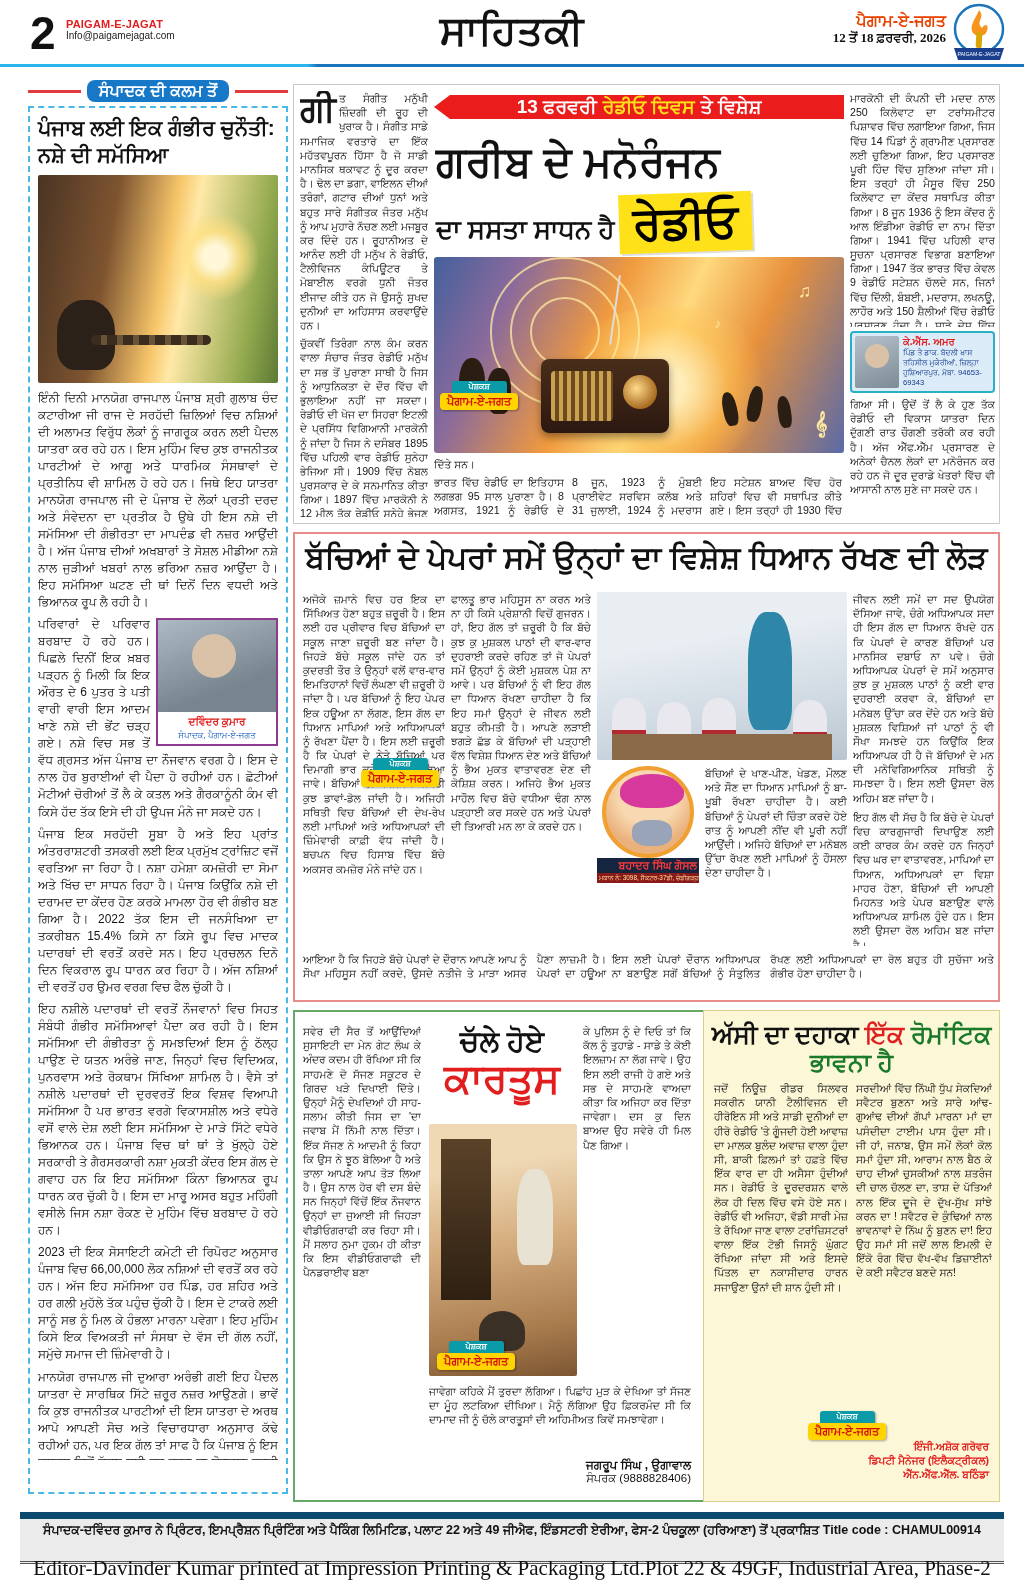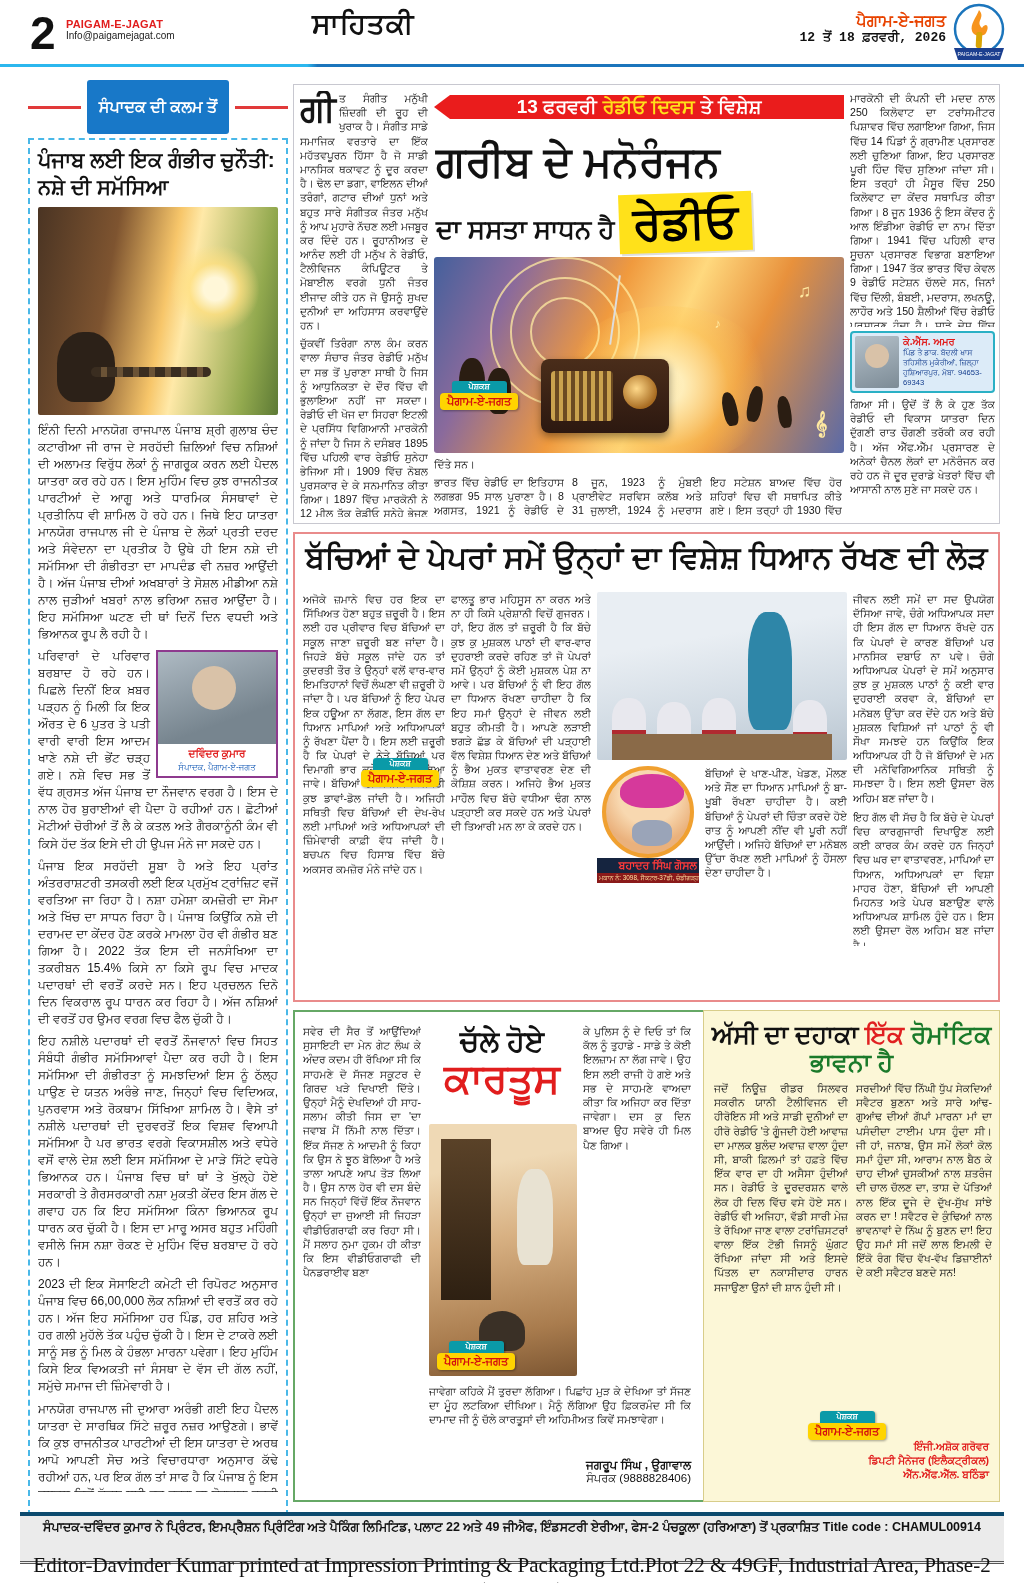--- a/index.html
+++ b/index.html
@@ -6,28 +6,28 @@
   html,body{background:#fff}
   body{font-family:"Liberation Sans","DejaVu Sans",sans-serif;color:#111}
   #page{position:relative;width:1024px;height:1583px;background:#fff;overflow:hidden;margin:0 auto}
   .abs{position:absolute}
   .txt{font-size:10.6px;line-height:1.34;text-align:justify;color:#151515;overflow:hidden}
   .txt p{margin-bottom:5px}
   
   .pagenum{font-size:46px;font-weight:bold;line-height:1}
   .brand{color:#e11d1d;font-weight:bold;font-size:11px;letter-spacing:.2px}
   .email{font-size:10px;color:#222}
-  .section-title{font-size:28px;font-weight:bold;text-align:left;letter-spacing:1px}
+  .section-title{font-size:40px;font-weight:bold;text-align:center;letter-spacing:1px}
   .mast{color:#e84300;font-weight:bold;font-size:16px;text-align:right}
-  .date{font-family:Liberation Mono, monospace;font-weight:bold;font-size:13px;text-align:left}
+  .date{font-family:Liberation Serif, serif;font-weight:bold;font-size:13px;text-align:left}
   .rule{height:3px;background:linear-gradient(90deg,#2bb7ee 0 30%,#1b75bc 31% 100%)}
   
   .ed-kicker-row{display:flex;align-items:center;gap:6px}
   .ed-kicker-line{flex:1;height:3px;background:#e13a3a}
-  .ed-kicker{background:#1878c8;color:#fff;font-weight:bold;font-size:16px;padding:18px 12px;border-radius:3px;white-space:nowrap}
+  .ed-kicker{background:#1878c8;color:#fff;font-weight:bold;font-size:16px;padding:2px 12px;border-radius:8px;white-space:nowrap}
   .ed-box{border:2px dashed #49b8e8;padding:7px 8px;height:1388px;overflow:hidden;margin-top:4px}
   .ed-head{font-size:21px;font-weight:bold;line-height:1.28;margin-bottom:6px}
   .ed-img{height:208px;border-radius:2px;margin-bottom:7px;position:relative;overflow:hidden;
     background:linear-gradient(100deg,#4a3423 0%,#7e5430 30%,#f7c66a 52%,#ffe9a8 60%,#92a94e 86%,#5d7a35 100%)}
   .ed-img .sun{position:absolute;left:55%;top:18%;width:90px;height:90px;border-radius:50%;
     background:radial-gradient(circle,#fff7d8 0 18%,rgba(255,224,130,.8) 40%,rgba(255,224,130,0) 70%)}
   .ed-img .man{position:absolute;left:8%;bottom:6%;width:58px;height:70px;border-radius:45% 45% 30% 30%;background:#2c2118}
   .ed-img .chain{position:absolute;left:22%;bottom:18%;width:120px;height:10px;border-radius:5px;background:repeating-linear-gradient(90deg,#3a2d20 0 10px,#6b5336 10px 16px)}
   .ed-card{float:right;width:122px;border:2px solid #8e3a8e;margin:2px 0 3px 6px;background:#fff}
   .ed-card .ph{height:92px;background:linear-gradient(160deg,#aebac3,#77858f 70%);position:relative}
@@ -84,21 +84,21 @@
   .cart-img .door{position:absolute;left:8%;top:6%;width:34%;height:64%;background:linear-gradient(#5a4228,#2e2012)}
   .cart-img .man1{position:absolute;right:16%;top:18%;width:36px;height:96px;border-radius:40% 40% 20% 20%;background:#e8e2d2}
   .cart-img .man2{position:absolute;left:34%;bottom:10%;width:46px;height:40px;border-radius:50% 50% 30% 30%;background:#3a3026}
   .e80-box{background:#fcf7d7;border:1px solid #d8cd8a}
   .e80-head{text-align:center;font-weight:bold;font-size:25px;line-height:1.1}
   .e80-head .r{color:#e02020}.e80-head .g{color:#1a7a2a}
   .e80-author{color:#e11d1d;font-weight:bold;font-size:10.5px;text-align:right;line-height:1.35}
   .story-by{font-weight:bold;font-size:12px;text-align:right}
   .story-ct{font-size:11.5px;text-align:right}
   
-  .footer{background:#ebebeb;border-top:4px solid #0c4a6e;border-bottom:3px double #555;text-align:center;padding-top:4px}
+  .footer{background:#ebebeb;border-top:7px solid #0c4a6e;border-bottom:3px double #555;text-align:center;padding-top:4px}
   .f1{font-size:12.5px;font-weight:bold}
   .f2{font-family:Liberation Serif, serif;font-size:21px;margin-top:18px}
 </style>
 </head>
 <body>
 
 <div id="page">
 
   <div class="abs" style="left:30px;top:10px"><span class="pagenum">2</span></div>
   <div class="abs" style="left:66px;top:18px">
@@ -225,20 +225,21 @@
       <div class="txt" style="font-size:10.6px">ਬੱਚਿਆਂ ਦੇ ਖਾਣ-ਪੀਣ, ਖੇਡਣ, ਮੌਲਣ ਅਤੇ ਸੌਣ ਦਾ ਧਿਆਨ ਮਾਪਿਆਂ ਨੂੰ ਬਾ-ਖੂਬੀ ਰੱਖਣਾ ਚਾਹੀਦਾ ਹੈ। ਕਈ ਬੱਚਿਆਂ ਨੂੰ ਪੇਪਰਾਂ ਦੀ ਚਿੰਤਾ ਕਰਦੇ ਹੋਏ ਰਾਤ ਨੂੰ ਆਪਣੀ ਨੀਂਦ ਵੀ ਪੂਰੀ ਨਹੀਂ ਆਉਂਦੀ। ਅਜਿਹੇ ਬੱਚਿਆਂ ਦਾ ਮਨੋਬਲ ਉੱਚਾ ਰੱਖਣ ਲਈ ਮਾਪਿਆਂ ਨੂੰ ਹੌਸਲਾ ਦੇਣਾ ਚਾਹੀਦਾ ਹੈ।</div>
     </div>
     <div class="badge" style="left:66px;top:218px">
       <div class="b-top">ਪੇਸ਼ਕਸ਼</div>
       <div class="b-main">ਪੈਗਾਮ-ਏ-ਜਗਤ</div>
     </div>
     <div class="abs" style="left:558px;top:58px;width:141px;height:354px;overflow:hidden">
       <div class="txt">ਜੀਵਨ ਲਈ ਸਮੇਂ ਦਾ ਸਦ ਉਪਯੋਗ ਦੱਸਿਆ ਜਾਵੇ, ਚੰਗੇ ਅਧਿਆਪਕ ਸਦਾ ਹੀ ਇਸ ਗੱਲ ਦਾ ਧਿਆਨ ਰੱਖਦੇ ਹਨ ਕਿ ਪੇਪਰਾਂ ਦੇ ਕਾਰਣ ਬੱਚਿਆਂ ਪਰ ਮਾਨਸਿਕ ਦਬਾਓ ਨਾ ਪਵੇ। ਚੰਗੇ ਅਧਿਆਪਕ ਪੇਪਰਾਂ ਦੇ ਸਮੇਂ ਅਨੁਸਾਰ ਕੁਝ ਕੁ ਮੁਸ਼ਕਲ ਪਾਠਾਂ ਨੂੰ ਕਈ ਵਾਰ ਦੁਹਰਾਈ ਕਰਵਾ ਕੇ, ਬੱਚਿਆਂ ਦਾ ਮਨੋਬਲ ਉੱਚਾ ਕਰ ਦੇਂਦੇ ਹਨ ਅਤੇ ਬੱਚੇ ਮੁਸ਼ਕਲ ਵਿਸ਼ਿਆਂ ਜਾਂ ਪਾਠਾਂ ਨੂੰ ਵੀ ਸੌਖਾ ਸਮਝਦੇ ਹਨ ਕਿਉਂਕਿ ਇਕ ਅਧਿਆਪਕ ਹੀ ਹੈ ਜੋ ਬੱਚਿਆਂ ਦੇ ਮਨ ਦੀ ਮਨੋਵਿਗਿਆਨਿਕ ਸਥਿਤੀ ਨੂੰ ਸਮਝਦਾ ਹੈ। ਇਸ ਲਈ ਉਸਦਾ ਰੋਲ ਅਹਿਮ ਬਣ ਜਾਂਦਾ ਹੈ।</div>
       <div class="txt" style="margin-top:5px">ਇਹ ਗੱਲ ਵੀ ਸੱਚ ਹੈ ਕਿ ਬੱਚੇ ਦੇ ਪੇਪਰਾਂ ਵਿਚ ਕਾਰਗੁਜਾਰੀ ਦਿਖਾਉਣ ਲਈ ਕਈ ਕਾਰਕ ਕੰਮ ਕਰਦੇ ਹਨ ਜਿਨ੍ਹਾਂ ਵਿਚ ਘਰ ਦਾ ਵਾਤਾਵਰਣ, ਮਾਪਿਆਂ ਦਾ ਧਿਆਨ, ਅਧਿਆਪਕਾਂ ਦਾ ਵਿਸ਼ਾ ਮਾਹਰ ਹੋਣਾ, ਬੱਚਿਆਂ ਦੀ ਆਪਣੀ ਮਿਹਨਤ ਅਤੇ ਪੇਪਰ ਬਣਾਉਣ ਵਾਲੇ ਅਧਿਆਪਕ ਸ਼ਾਮਿਲ ਹੁੰਦੇ ਹਨ। ਇਸ ਲਈ ਉਸਦਾ ਰੋਲ ਅਹਿਮ ਬਣ ਜਾਂਦਾ ਹੈ।</div>
     </div>
+    <div class="abs txt" style="left:8px;top:418px;width:691px;height:46px;column-count:3;column-gap:10px">ਆਇਆ ਹੈ ਕਿ ਜਿਹੜੇ ਬੱਚੇ ਪੇਪਰਾਂ ਦੇ ਦੌਰਾਨ ਆਪਣੇ ਆਪ ਨੂੰ ਸੌਖਾ ਮਹਿਸੂਸ ਨਹੀਂ ਕਰਦੇ, ਉਸਦੇ ਨਤੀਜੇ ਤੇ ਮਾੜਾ ਅਸਰ ਪੈਣਾ ਲਾਜ਼ਮੀ ਹੈ। ਇਸ ਲਈ ਪੇਪਰਾਂ ਦੌਰਾਨ ਅਧਿਆਪਕ ਪੇਪਰਾਂ ਦਾ ਹਊਆ ਨਾ ਬਣਾਉਣ ਸਗੋਂ ਬੱਚਿਆਂ ਨੂੰ ਸੰਤੁਲਿਤ ਰੱਖਣ ਲਈ ਅਧਿਆਪਕਾਂ ਦਾ ਰੋਲ ਬਹੁਤ ਹੀ ਸੁਚੱਜਾ ਅਤੇ ਗੰਭੀਰ ਹੋਣਾ ਚਾਹੀਦਾ ਹੈ।</div>
   </div>
 
   <div class="abs cart-box" style="left:293px;top:1010px;width:440px;height:492px">
     <div class="abs txt" style="left:8px;top:12px;width:118px;height:468px">ਸਵੇਰ ਦੀ ਸੈਰ ਤੋਂ ਆਉਂਦਿਆਂ ਸੁਸਾਇਟੀ ਦਾ ਮੇਨ ਗੇਟ ਲੰਘ ਕੇ ਅੰਦਰ ਕਦਮ ਹੀ ਰੱਖਿਆ ਸੀ ਕਿ ਸਾਹਮਣੇ ਦੋ ਸੱਜਣ ਸਕੂਟਰ ਦੇ ਗਿਰਦ ਖੜੇ ਦਿਖਾਈ ਦਿੱਤੇ। ਉਨ੍ਹਾਂ ਮੈਨੂੰ ਦੇਖਦਿਆਂ ਹੀ ਸਾਹ-ਸਲਾਮ ਕੀਤੀ ਜਿਸ ਦਾ 'ਦਾ ਜਵਾਬ ਮੈਂ ਨਿੱਮੀ ਨਾਲ ਦਿੱਤਾ। ਇੱਕ ਸੱਜਣ ਨੇ ਆਦਮੀ ਨੂੰ ਕਿਹਾ ਕਿ ਉਸ ਨੇ ਝੂਠ ਬੋਲਿਆ ਹੈ ਅਤੇ ਤਾਲਾ ਆਪਣੇ ਆਪ ਤੋੜ ਲਿਆ ਹੈ। ਉਸ ਨਾਲ ਹੋਰ ਵੀ ਦਸ ਬੰਦੇ ਸਨ ਜਿਨ੍ਹਾਂ ਵਿੱਚੋਂ ਇੱਕ ਨੌਜਵਾਨ ਉਨ੍ਹਾਂ ਦਾ ਜੁਆਈ ਸੀ ਜਿਹੜਾ ਵੀਡੀਓਗਰਾਫੀ ਕਰ ਰਿਹਾ ਸੀ। ਮੈਂ ਸਲਾਹ ਨੁਮਾ ਹੁਕਮ ਹੀ ਕੀਤਾ ਕਿ ਇਸ ਵੀਡੀਓਗਰਾਫੀ ਦੀ ਪੈਨਡਰਾਈਵ ਬਣਾ</div>
     <div class="abs" style="left:134px;top:14px;width:146px">
       <div class="cart-t1">ਚੱਲੇ ਹੋਏ</div>
       <div class="cart-t2">ਕਾਰਤੂਸ</div>
     </div>
     <div class="abs txt" style="left:288px;top:12px;width:108px;height:330px">ਕੇ ਪੁਲਿਸ ਨੂੰ ਦੇ ਦਿਓ ਤਾਂ ਕਿ ਕੱਲ ਨੂੰ ਤੁਹਾਡੇ - ਸਾਡੇ ਤੇ ਕੋਈ ਇਲਜ਼ਾਮ ਨਾ ਲੱਗ ਜਾਵੇ। ਉਹ ਇਸ ਲਈ ਰਾਜੀ ਹੋ ਗਏ ਅਤੇ ਸਭ ਦੇ ਸਾਹਮਣੇ ਵਾਅਦਾ ਕੀਤਾ ਕਿ ਅਜਿਹਾ ਕਰ ਦਿੱਤਾ ਜਾਵੇਗਾ। ਦਸ ਕੁ ਦਿਨ ਬਾਅਦ ਉਹ ਸਵੇਰੇ ਹੀ ਮਿਲ ਪੈਣ ਗਿਆ।</div>
     <div class="cart-img" style="left:134px;top:112px;width:148px;height:252px">

